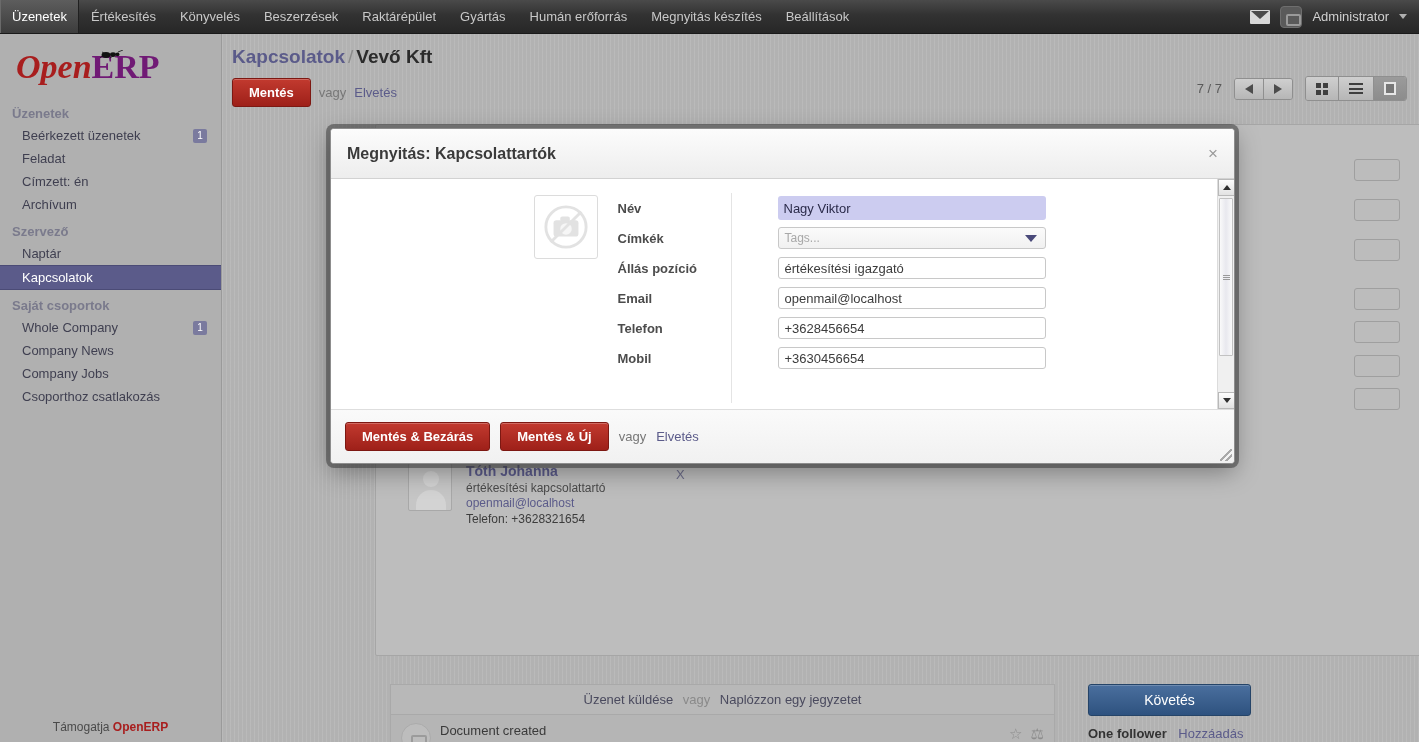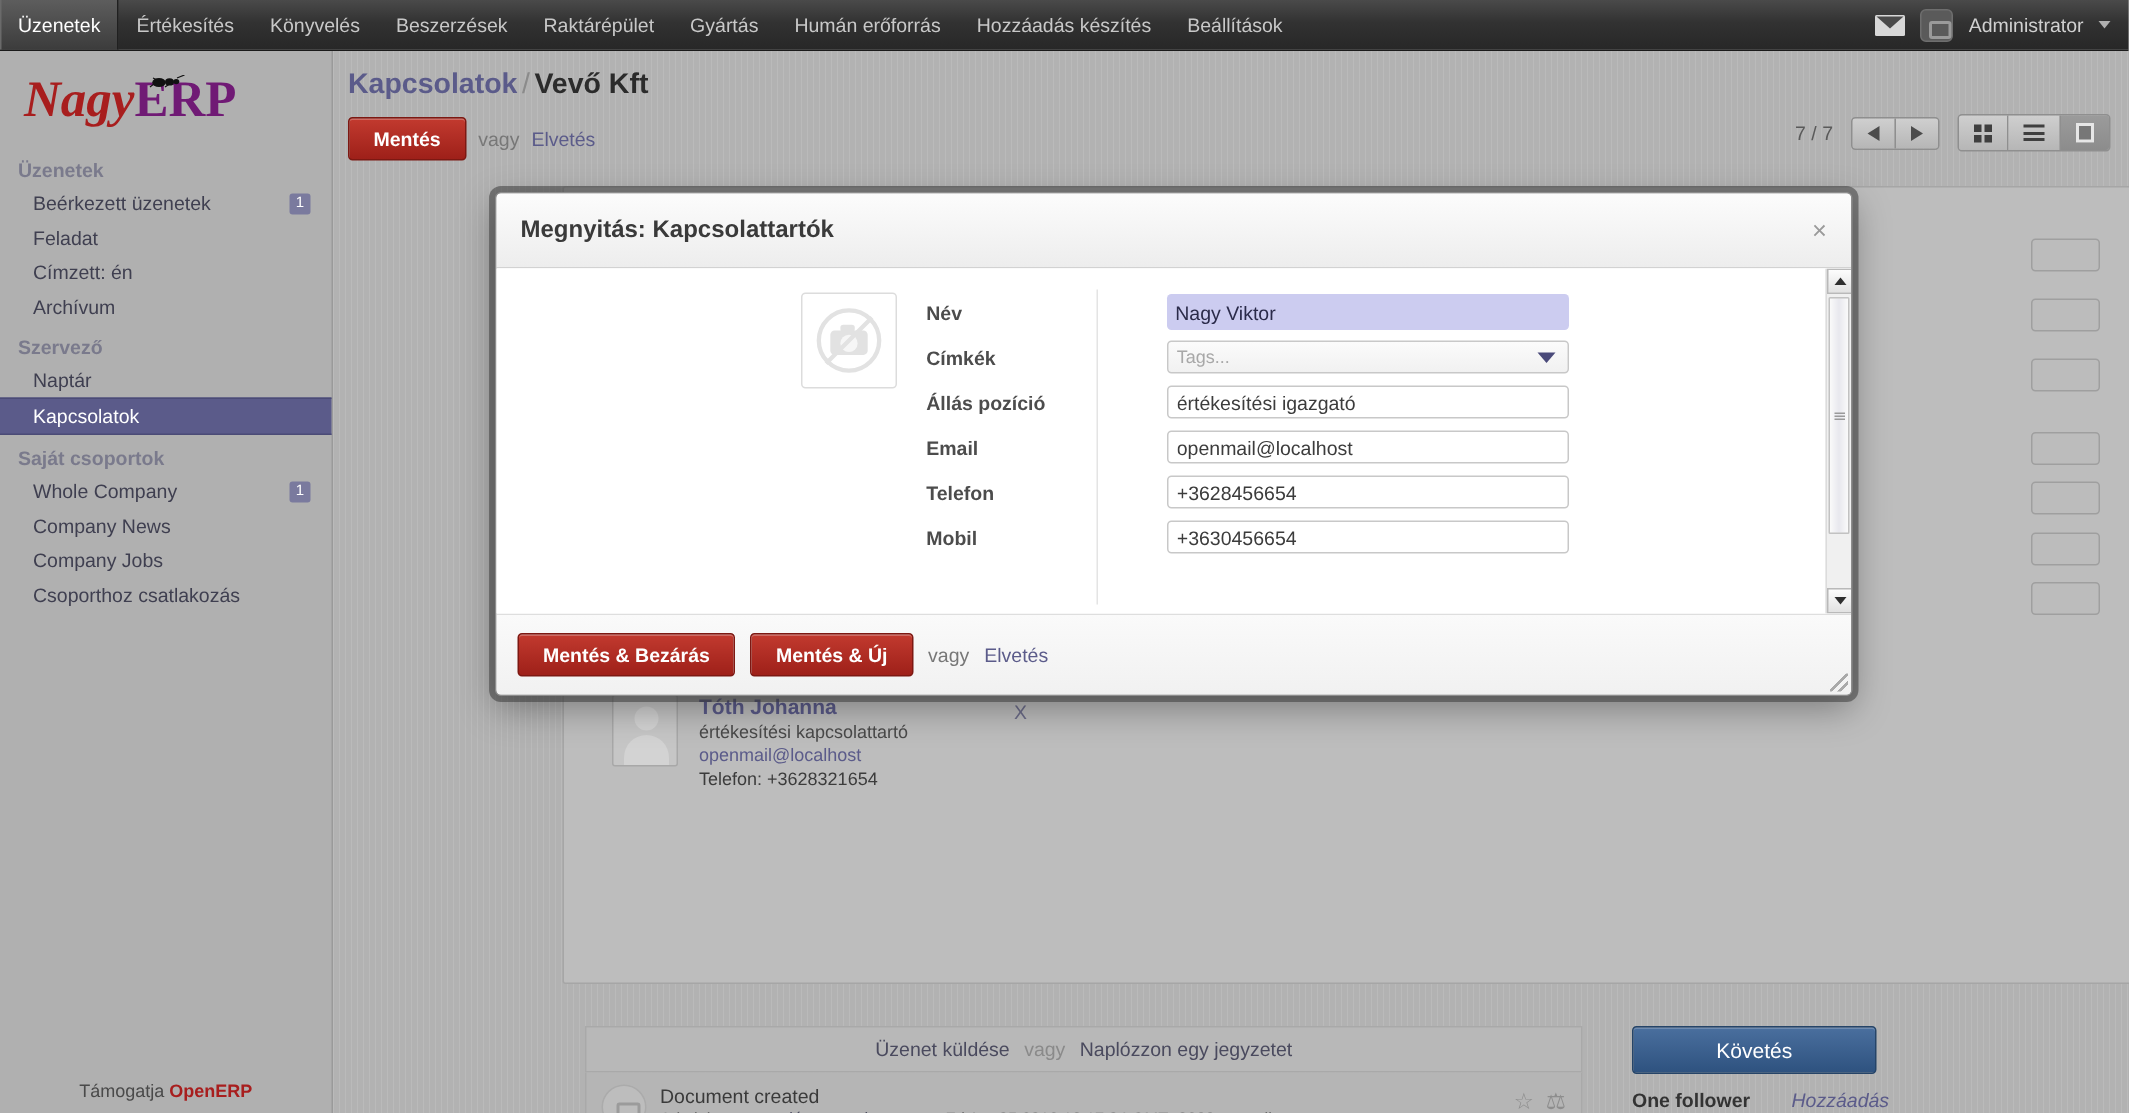--- a/index.html
+++ b/index.html
@@ -237,21 +237,21 @@
   .followers { position:absolute; left:866px; top:650px; width:180px; }
   .btn-follow {
     display:block; width:163px; text-align:center;
     background:linear-gradient(to bottom,#4a6f9e,#2e527f);
     border:1px solid #254468; border-radius:3px;
     color:#fff; font-size:14px; padding:7px 0; cursor:pointer;
     box-shadow: inset 0 1px 0 rgba(255,255,255,.2);
   }
   .foll-row { margin-top:10px; font-size:13px; }
   .foll-count { font-weight:bold; color:#333; }
-  .foll-add { color:#5b5b8a; margin-left:24px; cursor:pointer;font-style:italic; }
+  .foll-add { color:#5b5b8a; margin-left:8px; cursor:pointer; }
 
   
   .modal {
     position:absolute; left:330px; top:128px; width:905px; height:336px;
     background:#fff;
     border:1px solid #8d8d8d;
     border-radius:4px;
     box-shadow: 0 0 0 4px rgba(60,60,60,.55), 0 8px 24px rgba(0,0,0,.35);
     z-index: 100;
     display:flex; flex-direction:column;
@@ -350,34 +350,34 @@
 
   <div class="topbar">
     <div id="menu-holder" style="display:flex;align-items:stretch;">
         <div class="menu-item active">Üzenetek</div>
         <div class="menu-item">Értékesítés</div>
         <div class="menu-item">Könyvelés</div>
         <div class="menu-item">Beszerzések</div>
         <div class="menu-item">Raktárépület</div>
         <div class="menu-item">Gyártás</div>
         <div class="menu-item">Humán erőforrás</div>
-        <div class="menu-item">Hozzáadás készítés</div>
+        <div class="menu-item">Megnyitás készítés</div>
         <div class="menu-item">Beállítások</div>
       </div>
     <div class="topbar-right">
       <div class="envelope-icon"></div>
       <div class="user-avatar"></div>
       <span class="user-name">Administrator</span>
       <span class="caret-down"></span>
     </div>
   </div>
 
   <div class="sidebar">
     <div class="logo">
-      <span class="open">Nagy</span><span class="erp">ERP</span>
+      <span class="open">Open</span><span class="erp">ERP</span>
       <svg class="ant" viewBox="0 0 26 9">
         <ellipse cx="8" cy="5" rx="4.5" ry="3" fill="#111"></ellipse>
         <ellipse cx="15" cy="4.6" rx="3" ry="2.4" fill="#111"></ellipse>
         <ellipse cx="19.5" cy="4.4" rx="2" ry="1.8" fill="#111"></ellipse>
         <path d="M2 8 L7 4 M4 2 L8 4 M12 8 L15 6 M20 2 L25 0" stroke="#111" stroke-width="0.8" fill="none"></path>
       </svg>
     </div>
     <div id="sidebar-holder">
         <div class="section-title">Üzenetek</div>
         <div class="nav-item">

